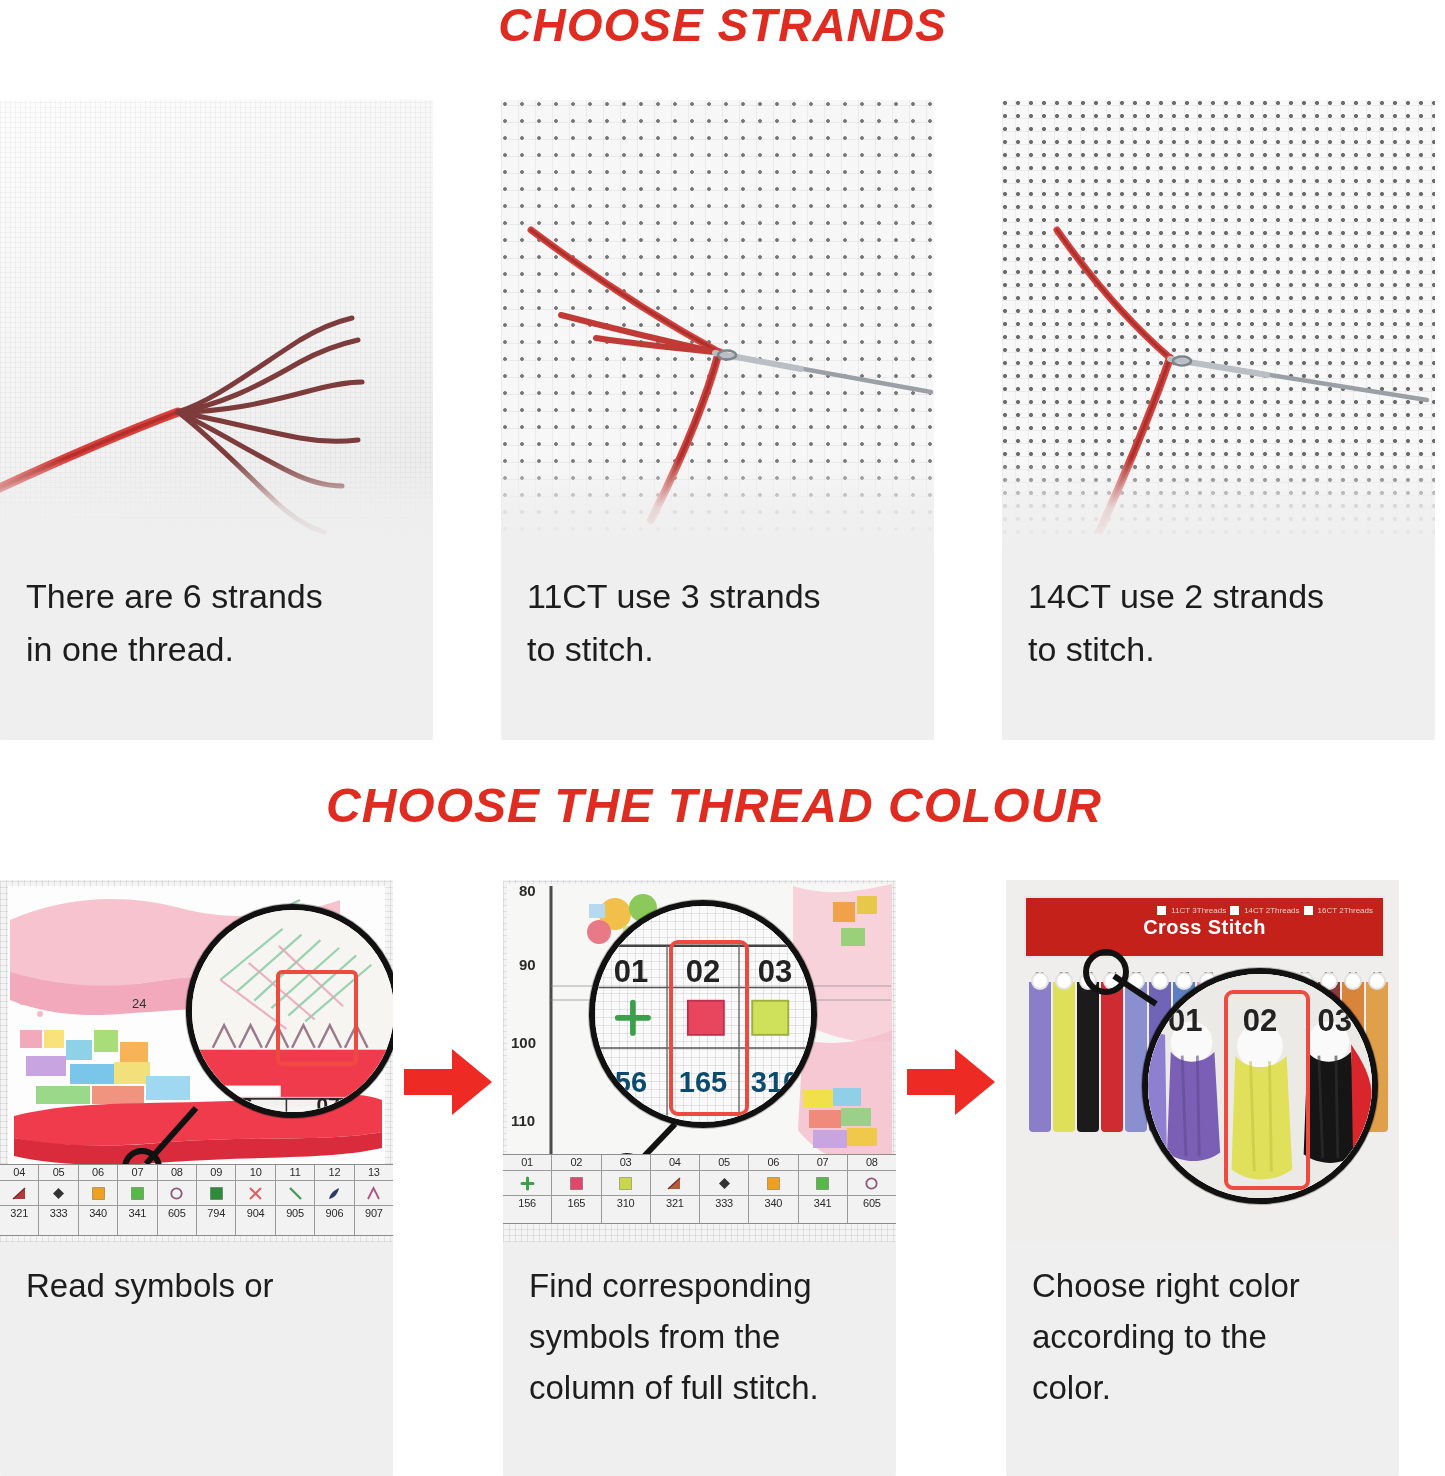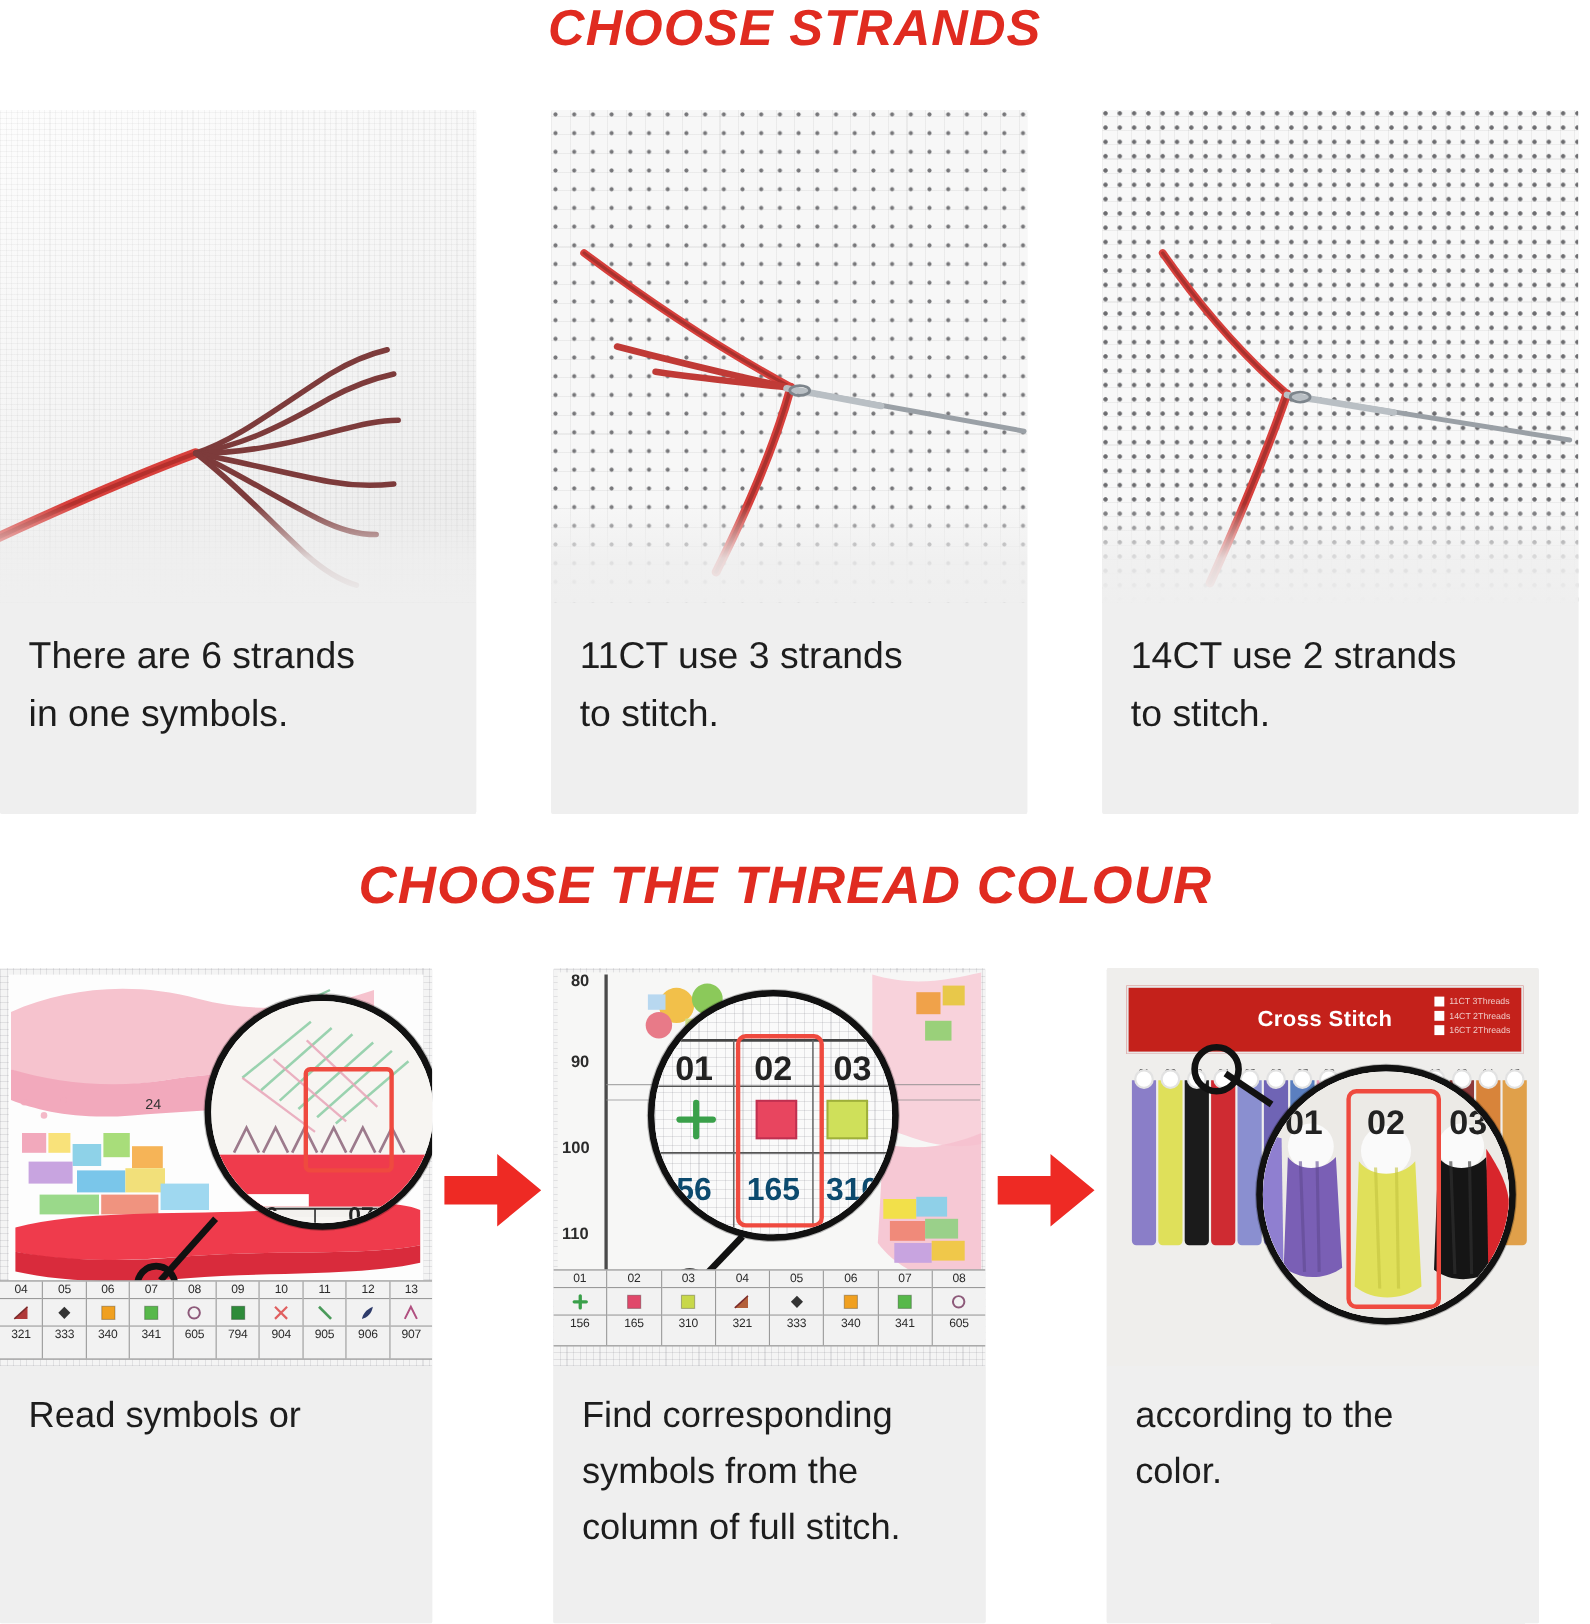--- a/index.html
+++ b/index.html
@@ -139,21 +139,21 @@
   .hl-box { position:absolute; border:4px solid #ef4a3f; border-radius:9px; }
 
   
   .threadbox-bg { position:absolute; inset:0; background:#efeeec; }
   .tb-header {
     position:absolute; left:18px; right:14px; top:16px; height:62px;
     background:#c4211b; border:2px solid #e8e8e8;
     display:flex; align-items:center; justify-content:center;
   }
   .tb-title { color:#fff; font-size:20px; font-weight:bold; letter-spacing:0.4px; }
-  .tb-opts { position:absolute; right:10px; top:8px; display:flex; flex-direction:column; gap:4px; }
+  .tb-opts { position:absolute; right:10px; top:8px; display:flex; flex-direction:row; gap:4px; }
   .tb-opt { display:flex; align-items:center; gap:5px; }
   .tb-chk { width:9px; height:9px; background:#fff; display:block; }
   .tb-opt-label { color:#f0c9c6; font-size:8px; }
   .hanger-row { position:absolute; left:22px; right:10px; top:90px; display:flex; }
   .hanger { flex:1 1 0; display:flex; flex-direction:column; align-items:center; }
   .hanger-num { font-size:9px; color:#4a4a4a; margin-bottom:2px; }
   .skein { width:22px; height:150px; border-radius:0 0 4px 4px; position:relative; }
   .skein::before {
     content:""; position:absolute; top:-8px; left:50%; transform:translateX(-50%);
     width:14px; height:14px; border-radius:50%; background:#fff;
@@ -186,21 +186,21 @@
             <path d="M178,312 C222,312 260,304 305,292 C328,286 345,282 362,282" stroke="#7d3b3b" stroke-width="5"></path>
             <path d="M178,312 C220,320 258,330 300,338 C322,342 340,342 358,340" stroke="#7d3b3b" stroke-width="5"></path>
             <path d="M178,312 C216,330 250,352 290,372 C310,382 326,386 342,386" stroke="#7d3b3b" stroke-width="5"></path>
             <path d="M178,312 C212,338 244,372 278,404 C296,420 310,428 324,432" stroke="#7d3b3b" stroke-width="5"></path>
           </g>
         </svg>
         <div class="photo-fade"></div>
       </div>
       <div class="caption">
         <div>There are 6 strands</div>
-        <div>in one symbols.</div>
+        <div>in one thread.</div>
       </div>
     </div>
 
     <div class="gap"></div>
 
     <div class="card">
       <div class="photo">
         <div class="fabric-11ct"></div>
         <svg class="overlay" viewBox="0 0 433 448" preserveAspectRatio="none">
           <g fill="none" stroke-linecap="round">
@@ -759,18 +759,19 @@
           </div>
           <div class="hl-box" style="left:76px; top:16px; width:86px; height:200px;"></div>
         </div>
         <svg class="overlay" viewBox="0 0 393 362" preserveAspectRatio="none" style="pointer-events:none">
           <line x1="150" y1="124" x2="108" y2="96" stroke="#111" stroke-width="6"></line>
           <circle cx="100" cy="92" r="20" fill="none" stroke="#111" stroke-width="6"></circle>
         </svg>
       </div>
 
       <div class="caption">
+        <div>Choose right color</div>
         <div>according to the</div>
         <div>color.</div>
       </div>
     </div>
   </div>
 </div>
 
 </body></html>

